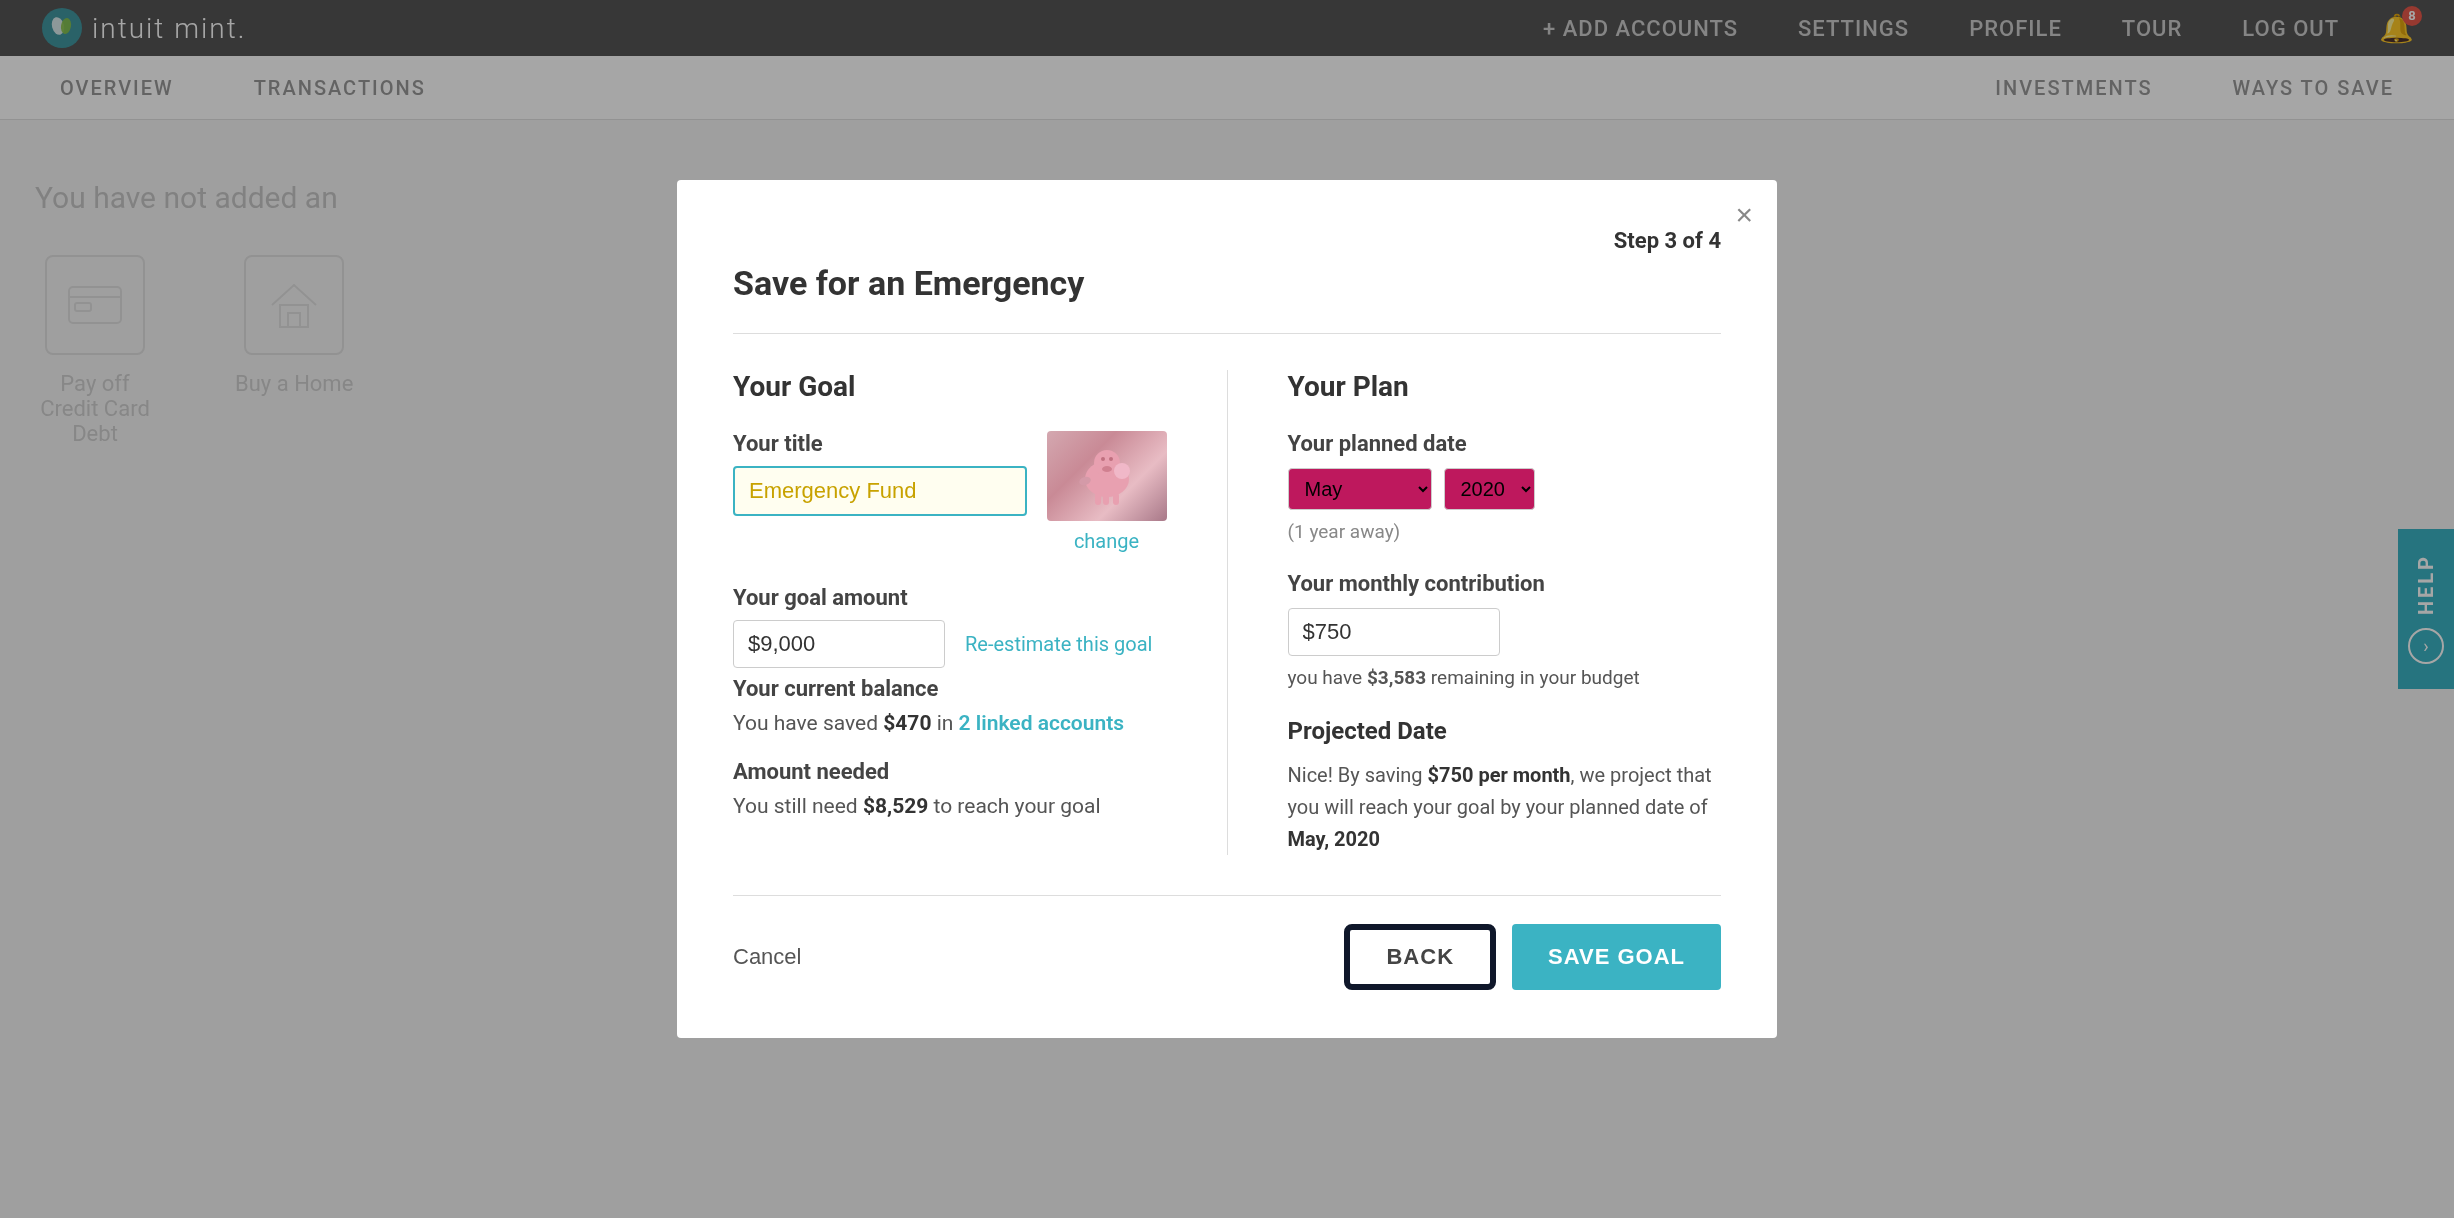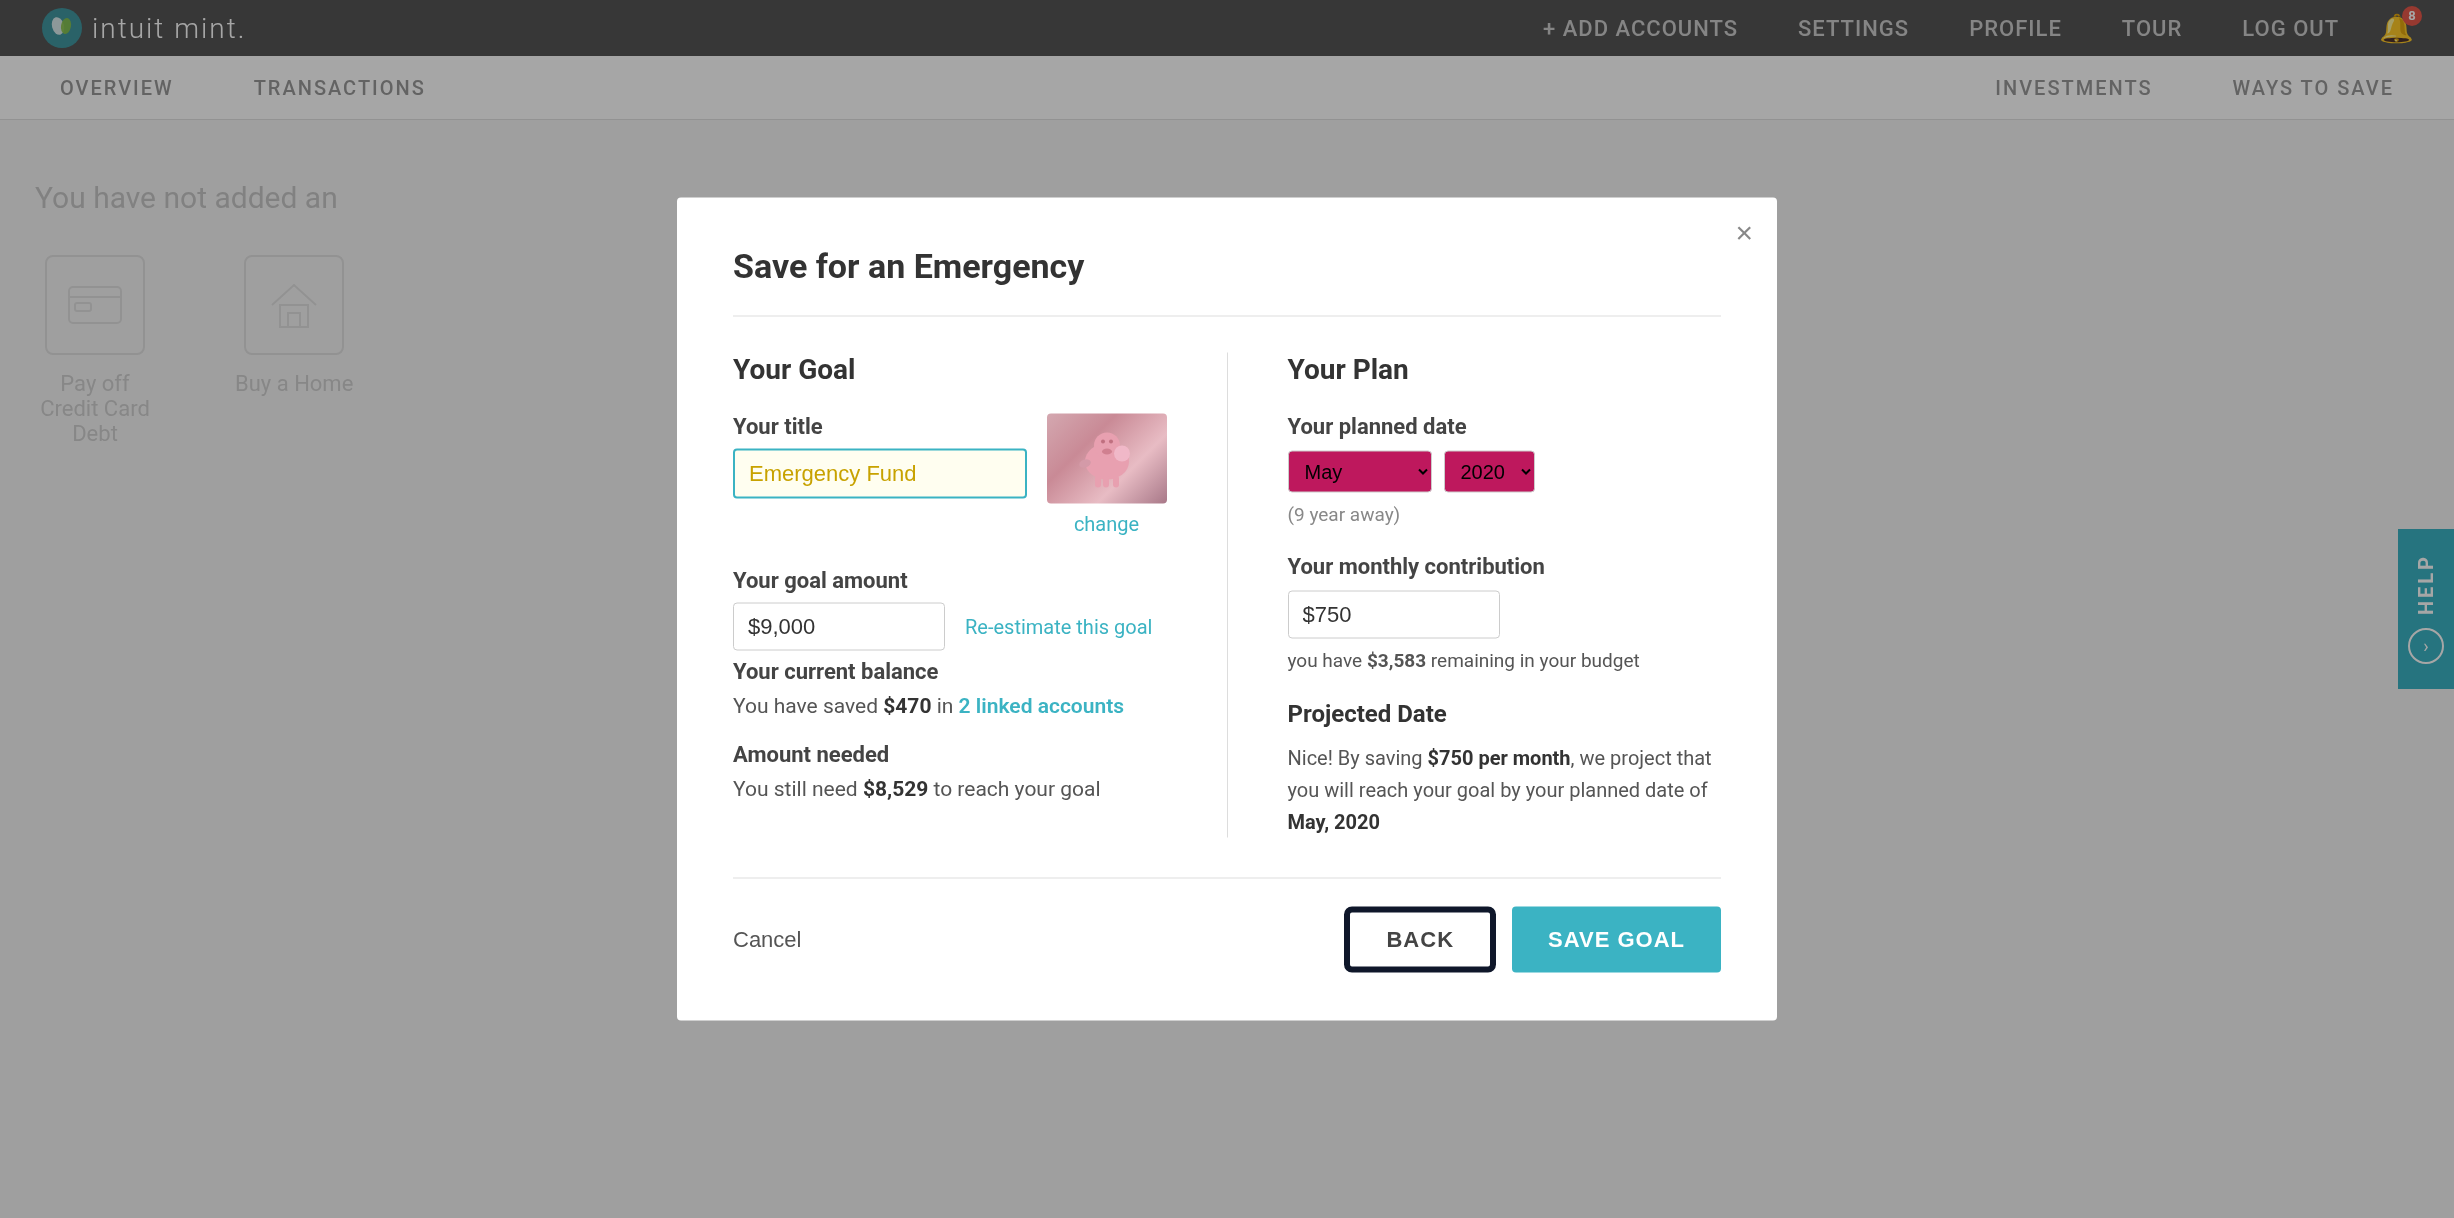--- a/index.html
+++ b/index.html
@@ -512,20 +512,23 @@
       </div>
     </div>
   </div>
 </div>
 
 <div class="overlay"></div>
 
 <div class="modal">
   <button class="modal-close">×</button>
 
+  <div class="modal-step">
+    <span>Step</span> <span>3</span> <span>of</span> <span>4</span>
+  </div>
 
   <h1 class="modal-title">Save for an Emergency</h1>
   <hr class="modal-divider">
 
   <div class="modal-body">
 
     <div class="modal-left">
       <div class="section-title">Your Goal</div>
 
       <div class="goal-image-row">
@@ -596,21 +599,21 @@
             <option>November</option>
             <option>December</option>
           </select>
           <select class="date-select">
             <option>2020</option>
             <option>2021</option>
             <option>2022</option>
             <option>2023</option>
           </select>
         </div>
-        <div class="year-away">(9 year away)</div>
+        <div class="year-away">(1 year away)</div>
       </div>
 
       <div>
         <div class="plan-field-label">Your monthly contribution</div>
         <input class="contribution-input" type="text" value="$750" style="">
         <div class="budget-remaining">
           <span>you have </span><strong>$3,583</strong><span> remaining in your budget</span>
         </div>
       </div>
 

